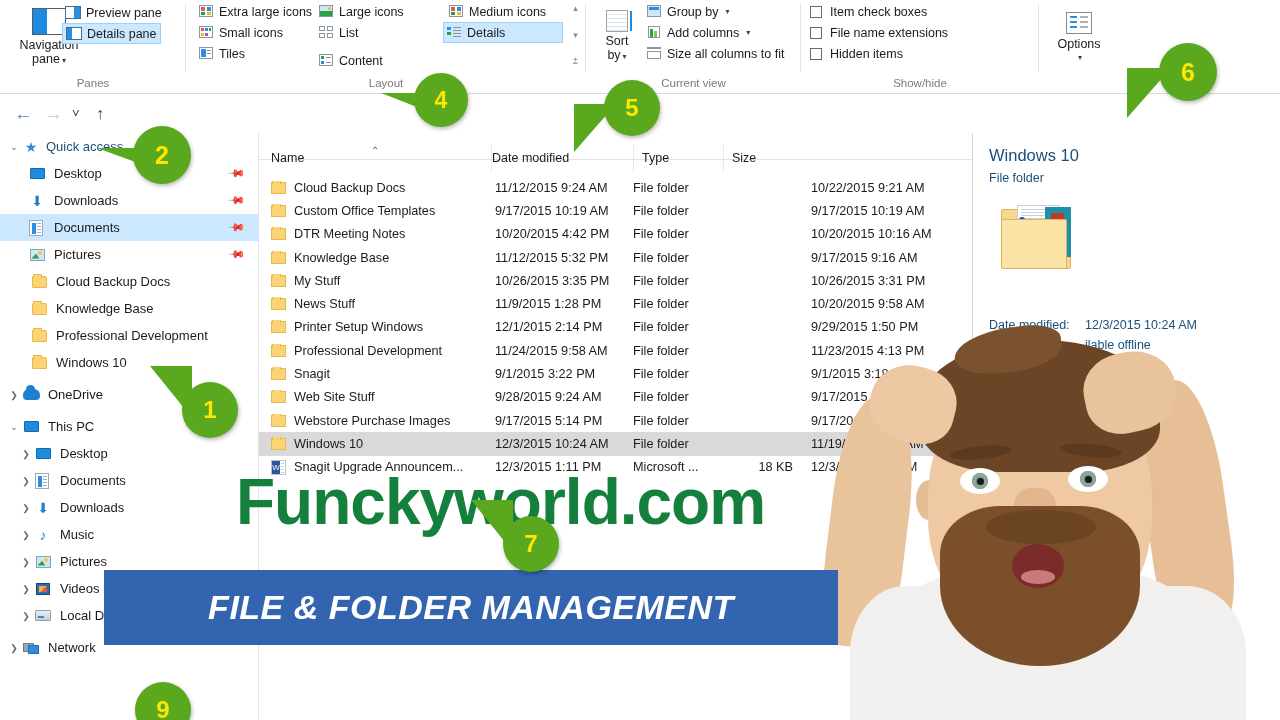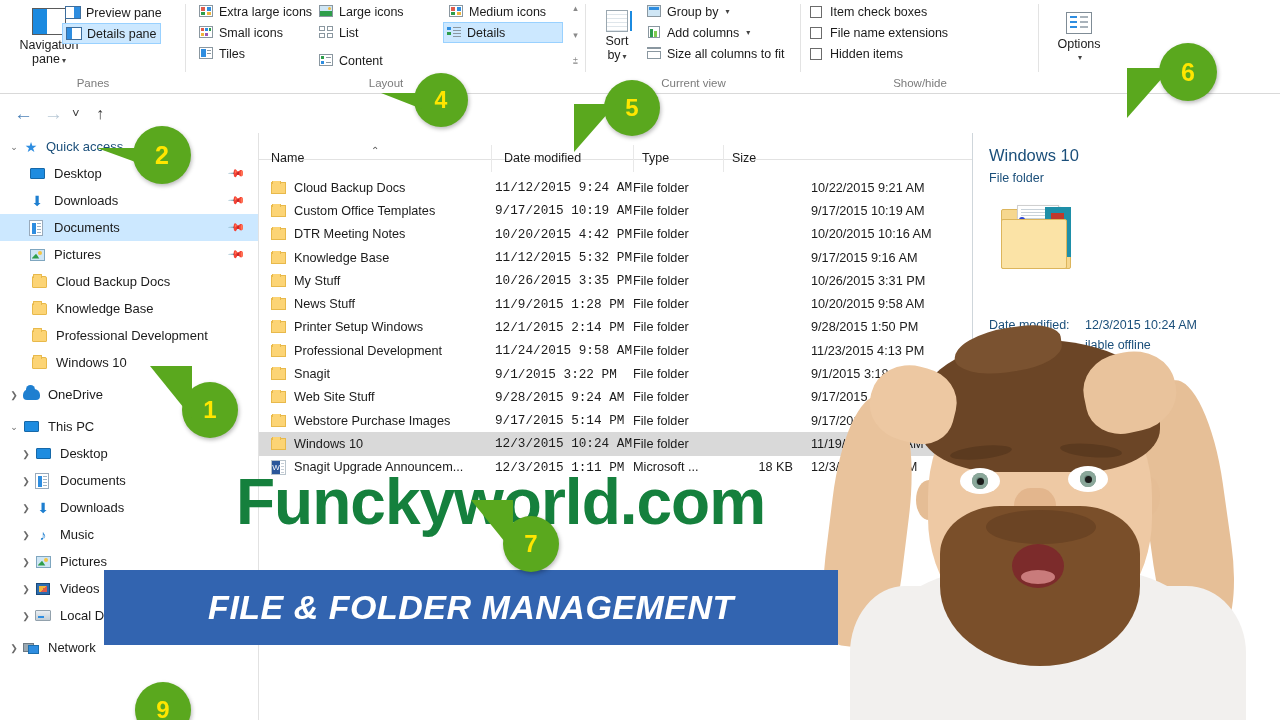--- a/index.html
+++ b/index.html
@@ -123,21 +123,21 @@
   
   .filelist{position:absolute;left:258px;top:133px;width:714px;height:587px;background:#fff;
     border-left:1px solid #e2e2e2;overflow:hidden;}
   .hdr{position:relative;height:27px;border-bottom:1px solid #e2e2e2;display:flex;align-items:center;}
   .hdr-cell{font-size:12.5px;color:#1b1b1b;position:relative;height:27px;display:flex;align-items:center;padding-left:12px;margin-top:24px;}
   .hdr-cell + .hdr-cell{border-left:1px solid #e8e8e8;}
   .sortcaret{position:absolute;left:112px;top:0px;font-size:10px;color:#555;}
   .frow{height:23.3px;display:flex;align-items:center;font-size:12.7px;color:#1b1b1b;white-space:nowrap;}
   .frow.sel{background:#d9d9d9;}
   .c-name{width:232px;display:flex;align-items:center;gap:8px;padding-left:12px;overflow:hidden;}
-  .c-mod{width:142px;padding-left:4px;font-family:Liberation Mono, monospace;}
+  .c-mod{width:142px;padding-left:4px;}
   .c-type{width:90px;}
   .c-size{width:88px;text-align:right;padding-right:18px;}
   .c-created{width:150px;}
   .fold2{width:15px;height:12px;flex:0 0 auto;background:#fcd475;border:1px solid #e8b94b;position:relative;}
   .fold2::before{content:"";position:absolute;left:0;top:-3px;width:7px;height:3px;background:#fcd475;border:1px solid #e8b94b;border-bottom:none;}
   .wordico{width:15px;height:15px;flex:0 0 auto;background:#fff;border:1px solid #b9c4cc;position:relative;}
   .wordico::before{content:"W";position:absolute;left:0;top:0;width:8px;height:13px;background:#2b579a;color:#fff;font-size:8px;line-height:13px;text-align:center;font-family:"Liberation Sans",sans-serif;}
   .wordico::after{content:"";position:absolute;left:9px;top:2px;right:1px;height:10px;background:repeating-linear-gradient(#c6ced6 0 1px,transparent 1px 3px);}
 
   
@@ -553,21 +553,21 @@
       <span style="padding-left:8px;">Network</span>
     </div>
   </div>
 
   <div class="filelist">
     <div class="hdr">
       <div class="hdr-cell" style="width:232px;">
         <span>Name</span>
         <span class="sortcaret">⌃</span>
       </div>
-      <div class="hdr-cell" style="width:142px;padding-left:12px;">
+      <div class="hdr-cell" style="width:142px;padding-left:0;">
           <span>Date modified</span>
         </div>
       <div class="hdr-cell" style="width:90px;padding-left:8px;">
           <span>Type</span>
         </div>
       <div class="hdr-cell" style="width:88px;padding-left:8px;">
           <span>Size</span>
         </div>
     </div>
     <div id="rows-host" style="padding-top:16px;">
@@ -632,21 +632,21 @@
           <div class="c-created">10/20/2015 9:58 AM</div>
         </div>
         <div class="frow">
           <div class="c-name">
             <span class="fold2"></span>
             <span>Printer Setup Windows</span>
           </div>
           <div class="c-mod">12/1/2015 2:14 PM</div>
           <div class="c-type">File folder</div>
           <div class="c-size"></div>
-          <div class="c-created">9/28/2015 1:50 PM</div>
+          <div class="c-created">9/29/2015 1:50 PM</div>
         </div>
         <div class="frow">
           <div class="c-name">
             <span class="fold2"></span>
             <span>Professional Development</span>
           </div>
           <div class="c-mod">11/24/2015 9:58 AM</div>
           <div class="c-type">File folder</div>
           <div class="c-size"></div>
           <div class="c-created">11/23/2015 4:13 PM</div>

